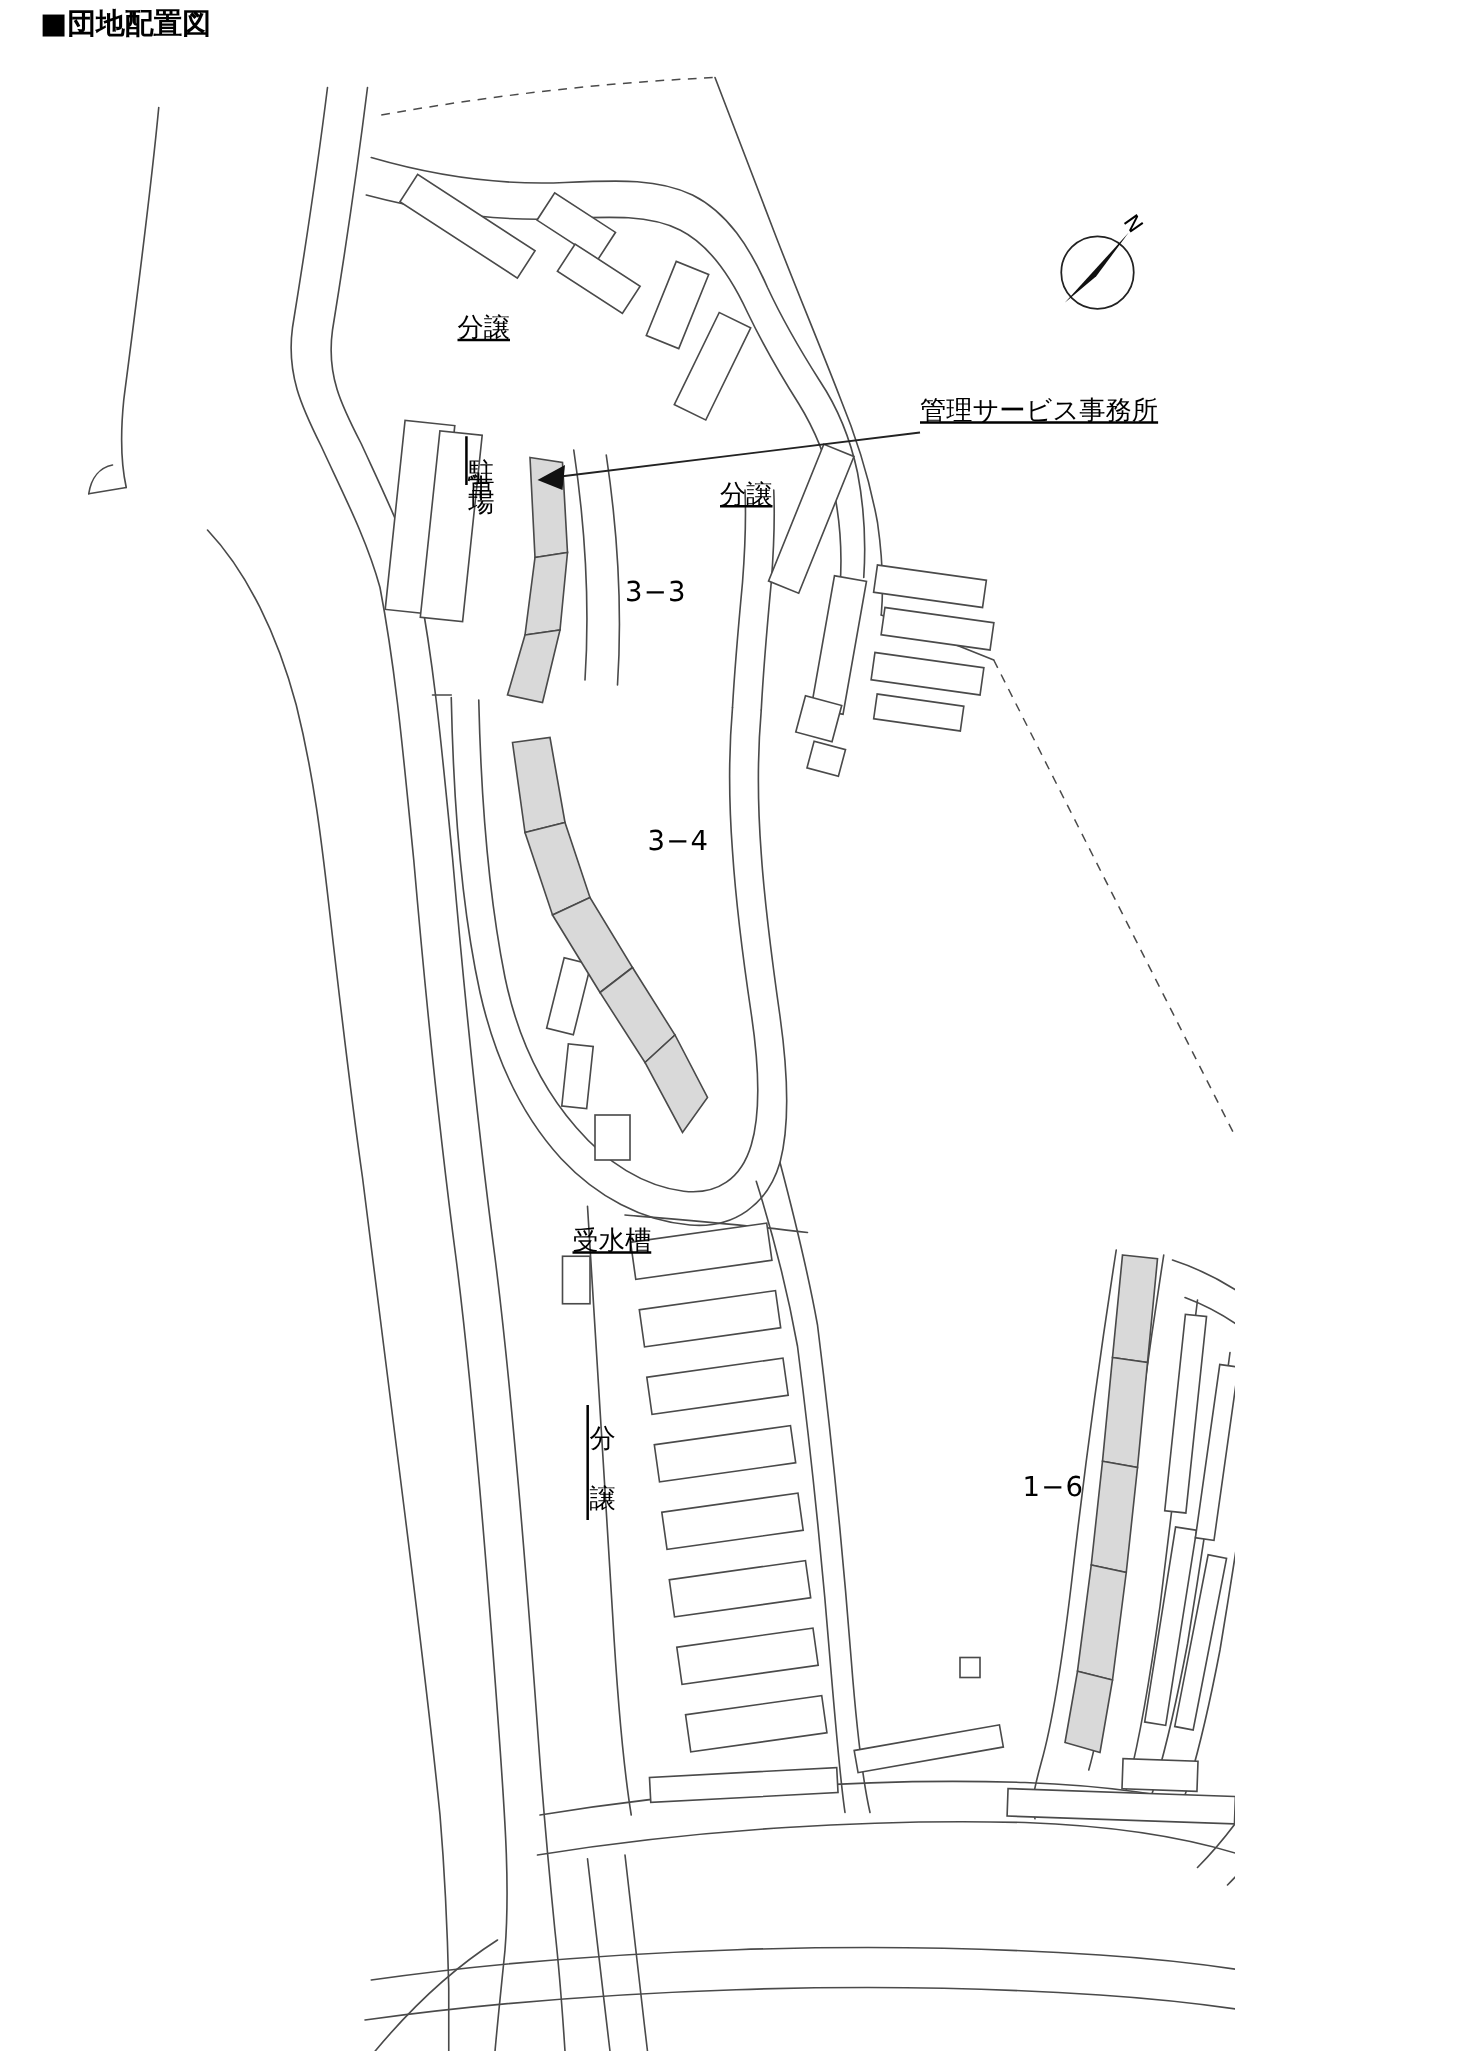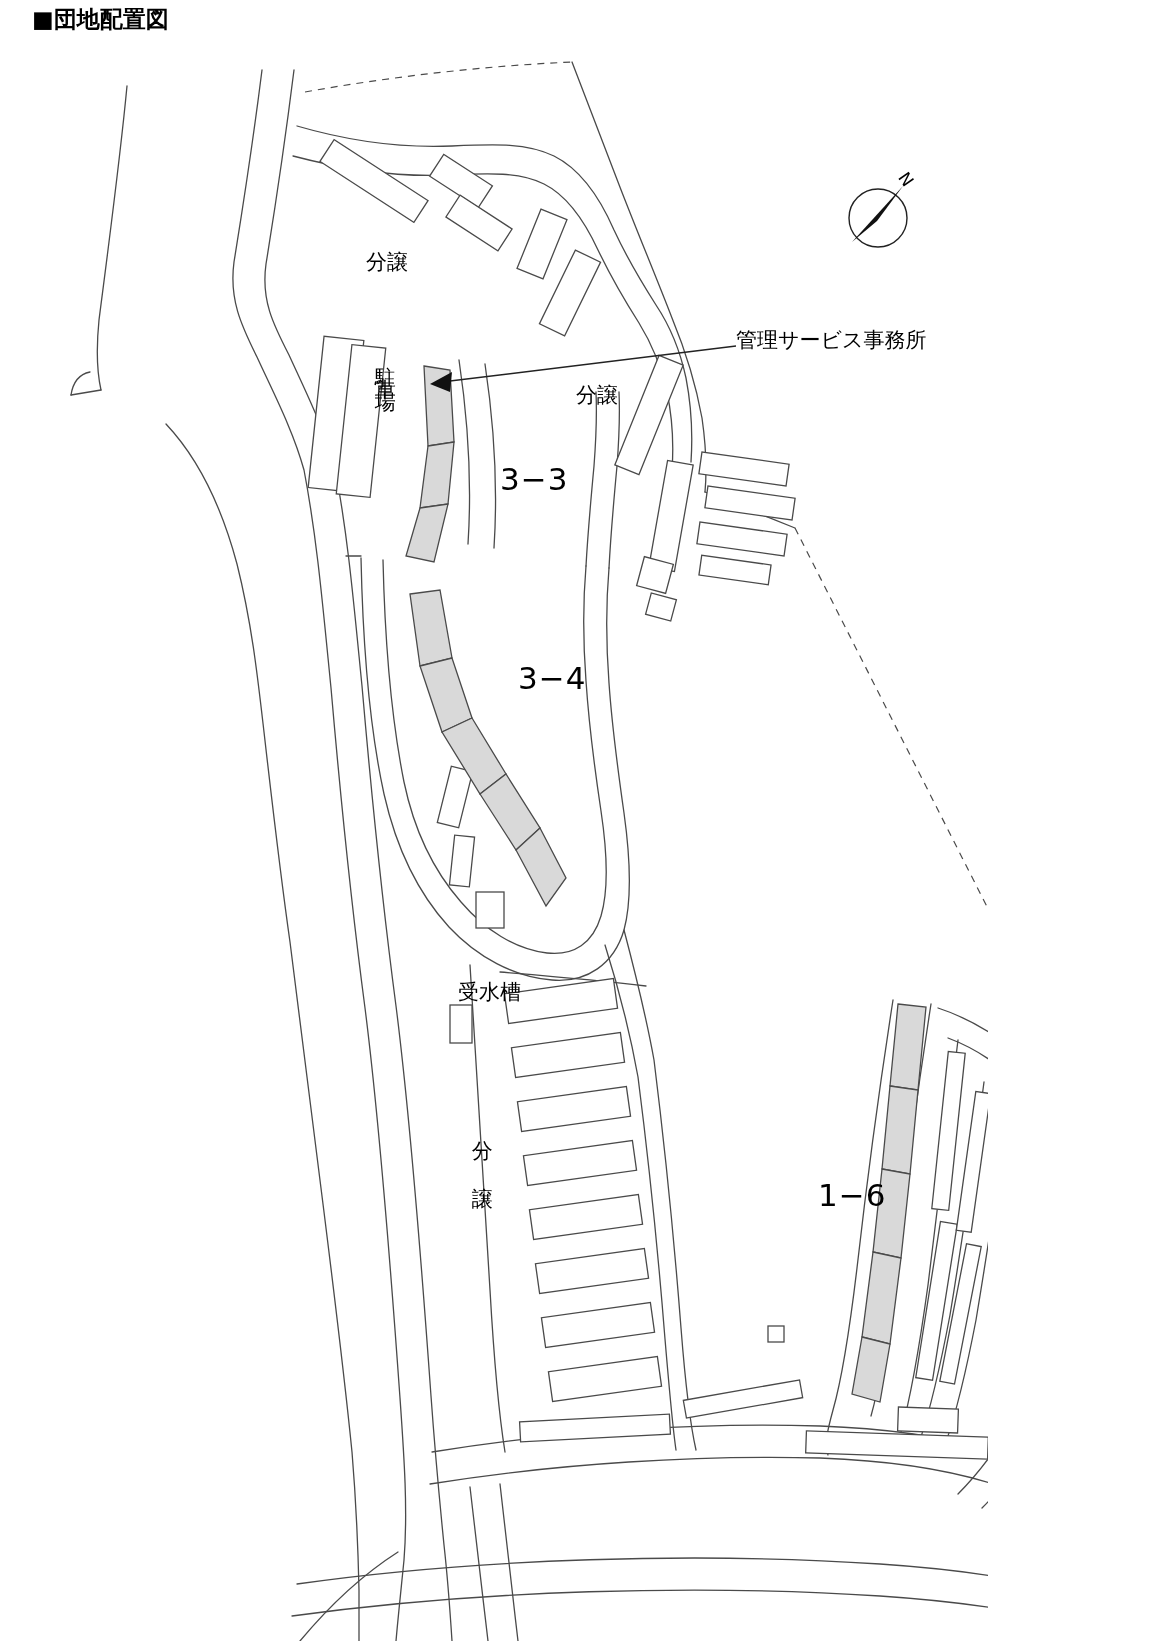--- a/index.html
+++ b/index.html
@@ -19,27 +19,27 @@
   .blk  { fill:#111111; stroke:none; }
   .arrowline { fill:none; stroke:#222222; stroke-width:1.5; }
   .compass-ring { fill:#ffffff; stroke:#222222; stroke-width:1.4; }
 
   .lbl {
     position:absolute;
     color:#000000;
     white-space:nowrap;
     line-height:1.15;
   }
-  .jp  { font-size:21px; }
-  .num { font-size:31px; letter-spacing:1px; }
+  .jp  { font-size:21px;text-decoration:underline; }
+  .num { font-size:22px; letter-spacing:1px; }
   .map-title { left:32px; top:6px; font-size:23px; font-weight:700; }
   .vert { writing-mode:vertical-rl; text-orientation:upright; }
 
   #lbl-bunjo-upper { left:366px; top:250px; }
-  #lbl-office      { left:736px; top:316px;margin-top:12px; }
+  #lbl-office      { left:736px; top:316px; }
   #lbl-parking     { left:373px; top:349px; letter-spacing:13px; }
   #lbl-bunjo-mid   { left:576px; top:383px; }
   #lbl-3-3         { left:500px; top:462px; }
   #lbl-3-4         { left:518px; top:661px; }
   #lbl-tank        { left:458px; top:980px; }
   #lbl-bunjo-lower { left:470px; top:1124px; letter-spacing:46px; }
   #lbl-3-6         { left:818px; top:1178px; }
   #lbl-north       { left:899px; top:170px; font-size:17px; transform:rotate(55deg); }
 </style>
 </head>

